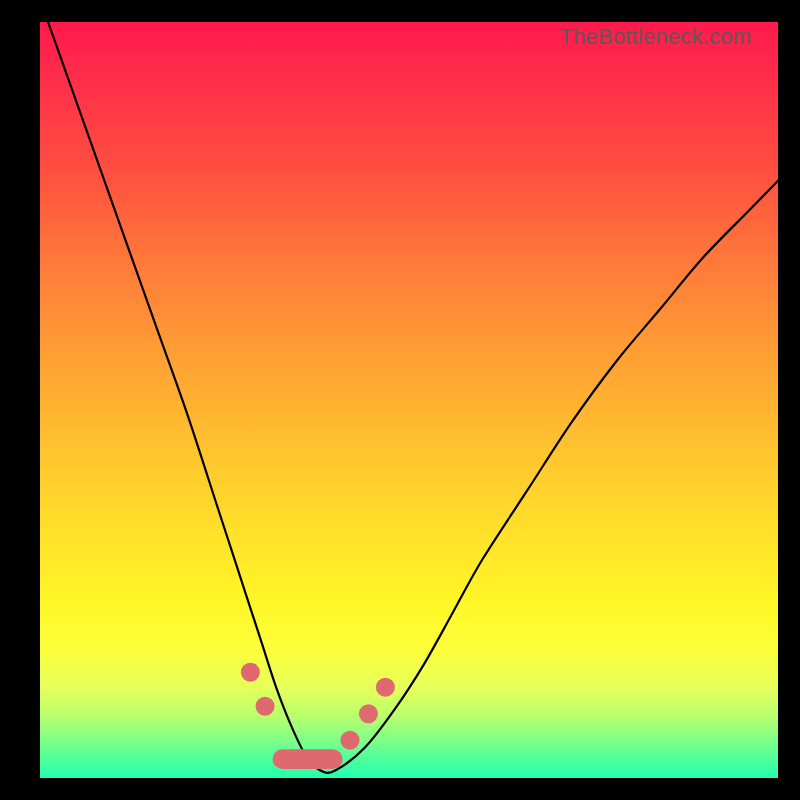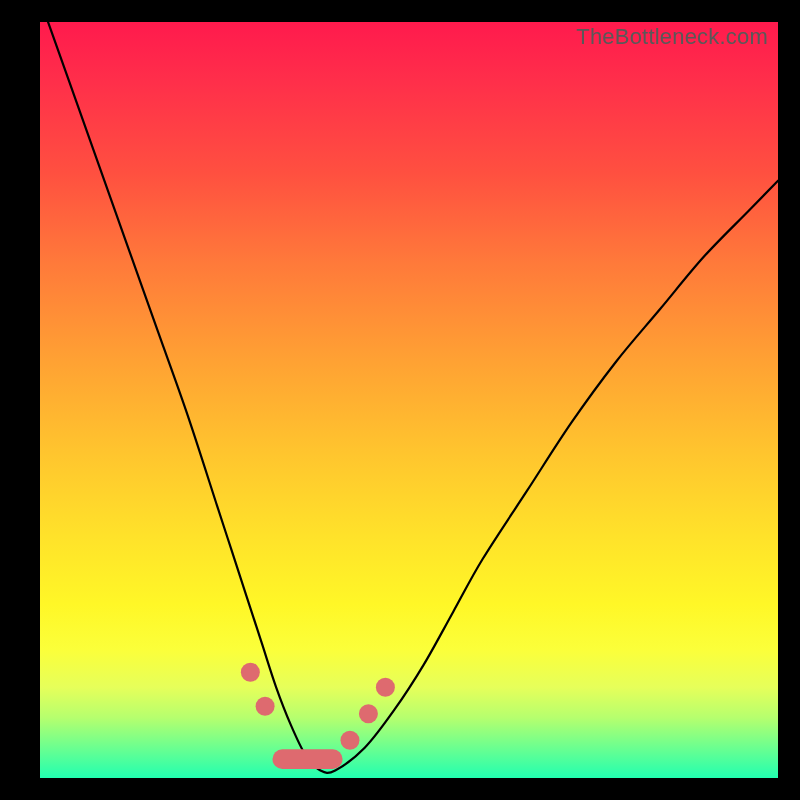--- a/index.html
+++ b/index.html
@@ -35,21 +35,21 @@
       #fbff3a 83%,
       #e6ff5a 88%,
       #b6ff6e 92%,
       #6bff90 96%,
       #22ffb0 100%
     );
   }
   .watermark {
     position: absolute;
     top: 2px;
-    right: 10px;
+    right: 26px;
     color: #595959;
     font-size: 22px;
     font-weight: 500;
     letter-spacing: 0.2px;
     user-select: none;
   }
   svg.curve {
     position: absolute;
     left: 0; top: 0;
     width: 738px; height: 756px;

